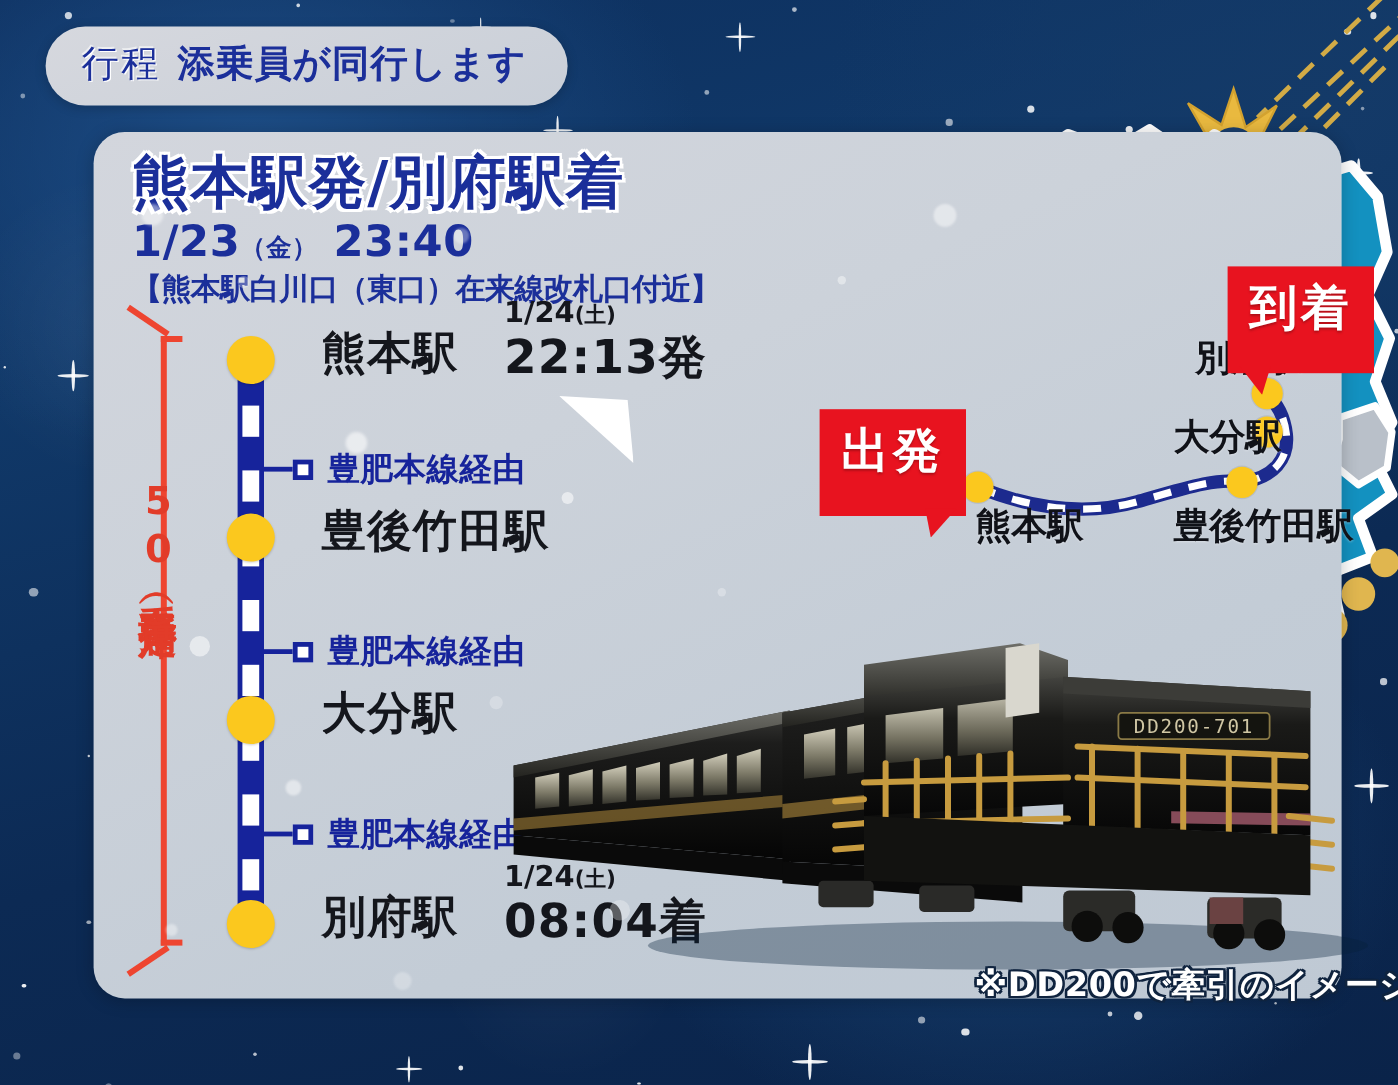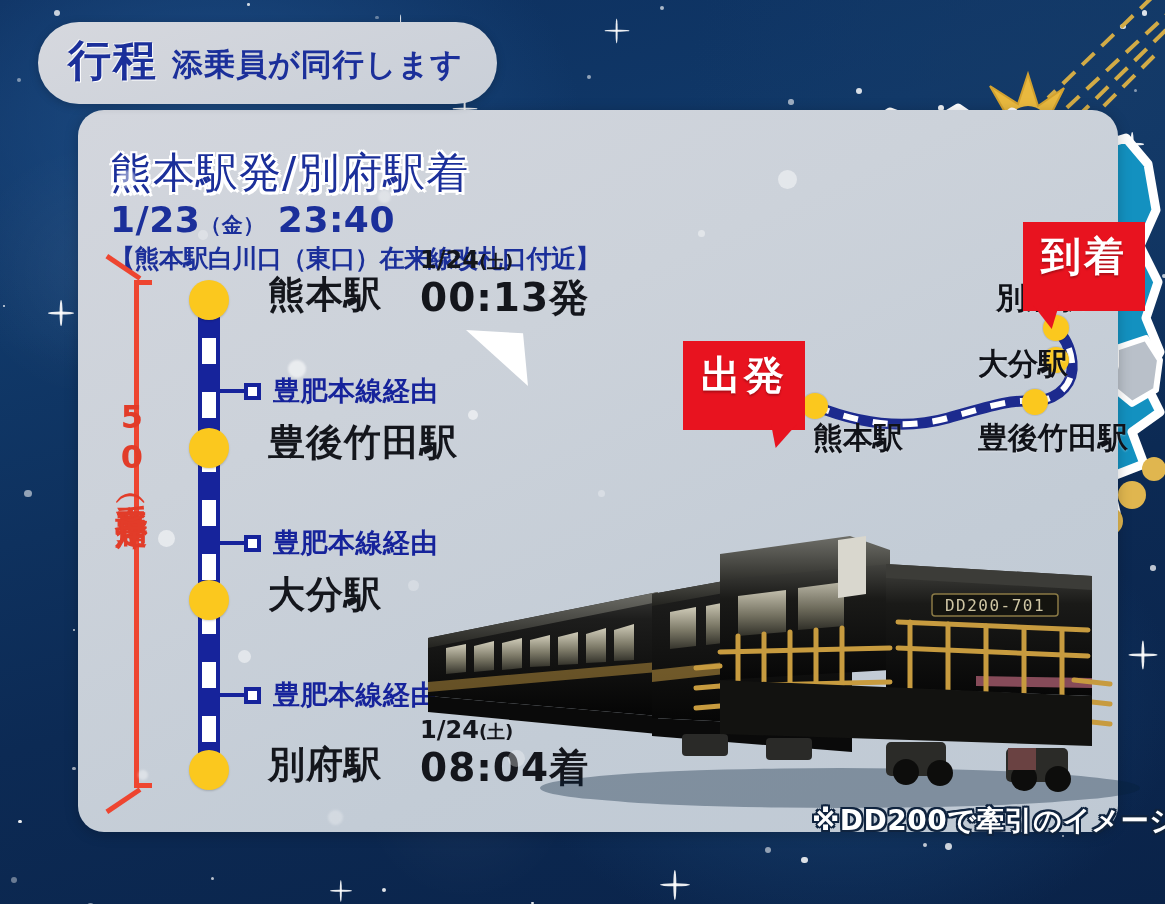--- a/index.html
+++ b/index.html
@@ -51,45 +51,44 @@
   #panel .pstar{position:absolute;border-radius:50%;background:rgba(255,255,255,.85);}
 
   
   #headerPill{
     position:absolute;left:38px;top:22px;
     padding:10px 34px 14px 30px;border-radius:42px;
     background:linear-gradient(160deg,#d6d8de 0%,#c9cfd8 100%);
     display:flex;align-items:baseline;gap:14px;
     box-shadow:0 2px 10px rgba(0,0,0,.2);
   }
-  #headerPill .big{font-size:43px;font-weight:bold;color:#1b2f9a;letter-spacing:2px;
+  #headerPill .big{font-size:31px;font-weight:normal;color:#1b2f9a;letter-spacing:2px;
     text-shadow:1px 1px 0 #fff,-1px -1px 0 rgba(255,255,255,.6);}
   #headerPill .sub{font-size:31px;font-weight:bold;color:#1b2f9a;letter-spacing:1px;}
 
   
   #notice{
     position:absolute;left:512px;top:27px;color:#ffffff;font-weight:bold;
     font-size:25px;line-height:1.42;letter-spacing:0.5px;
     text-shadow:0 2px 3px rgba(0,0,0,.55);
   }
 
   
   #meet{position:absolute;left:32px;top:18px;width:600px;}
   #meetRow{display:flex;align-items:center;gap:26px;}
   #meetBadge{
     border:3px solid #1b2f9a;border-radius:12px;padding:3px 16px 6px;
     font-size:30px;font-weight:bold;color:#1b2f9a;line-height:1.15;background:rgba(255,255,255,.12);
   }
   #meetTitle{
-    font-size:42px;font-weight:normal;color:#1b2f9a;letter-spacing:1px;line-height:1;
+    font-size:48px;font-weight:bold;color:#1b2f9a;letter-spacing:1px;line-height:1;
     text-shadow:
       2px 0 0 #fff,-2px 0 0 #fff,0 2px 0 #fff,0 -2px 0 #fff,
       2px 2px 0 #fff,-2px 2px 0 #fff,2px -2px 0 #fff,-2px -2px 0 #fff,
       3px 3px 0 #fff,-3px 3px 0 #fff;
-    margin-top: 24px;
   }
   #meetTime{font-size:36px;font-weight:bold;color:#1b2f9a;margin-top:6px;line-height:1.1;letter-spacing:0.5px;}
   #meetTime .dow{font-size:21px;}
   #meetPlace{font-size:25px;font-weight:bold;color:#1b2f9a;margin-top:2px;letter-spacing:-0.5px;}
 
   
   #timeline{position:absolute;left:120px;top:170px;width:520px;height:520px;}
   #tlLine{position:absolute;left:0px;top:12px;width:22px;height:492px;background:#16239b;border-radius:2px;}
   #tlLine .dash{position:absolute;left:4px;width:14px;height:26px;background:#ffffff;}
   .stopDot{position:absolute;width:40px;height:40px;border-radius:50%;background:#fbc81e;box-shadow:0 1px 2px rgba(0,0,0,.18);}
@@ -341,21 +340,21 @@
         <div class="dash" style="top:316px;"></div>
         <div class="dash" style="top:370px;"></div>
         <div class="dash" style="top:424px;"></div>
       </div>
 
       <div class="stopDot" style="left:-9px;top:0px;"></div>
       <div class="stopDate" style="left:222px;top:-34px;">
         <span>1/24</span><span class="dow">(土)</span>
       </div>
       <div class="stopLabel" style="left:70px;top:-10px;">熊本駅</div>
-      <div class="stopTime" style="left:222px;top:-9px;">00:13発</div>
+      <div class="stopTime" style="left:222px;top:-9px;">22:13発</div>
 
       <div class="viaRow" style="left:20px;top:93px;">
         <div class="viaStem"></div>
         <div class="viaBox"></div>
         <div class="viaText">豊肥本線経由</div>
       </div>
 
       <div class="stopDot" style="left:-9px;top:148px;"></div>
       <div class="stopLabel" style="left:70px;top:138px;">豊後竹田駅</div>
 

